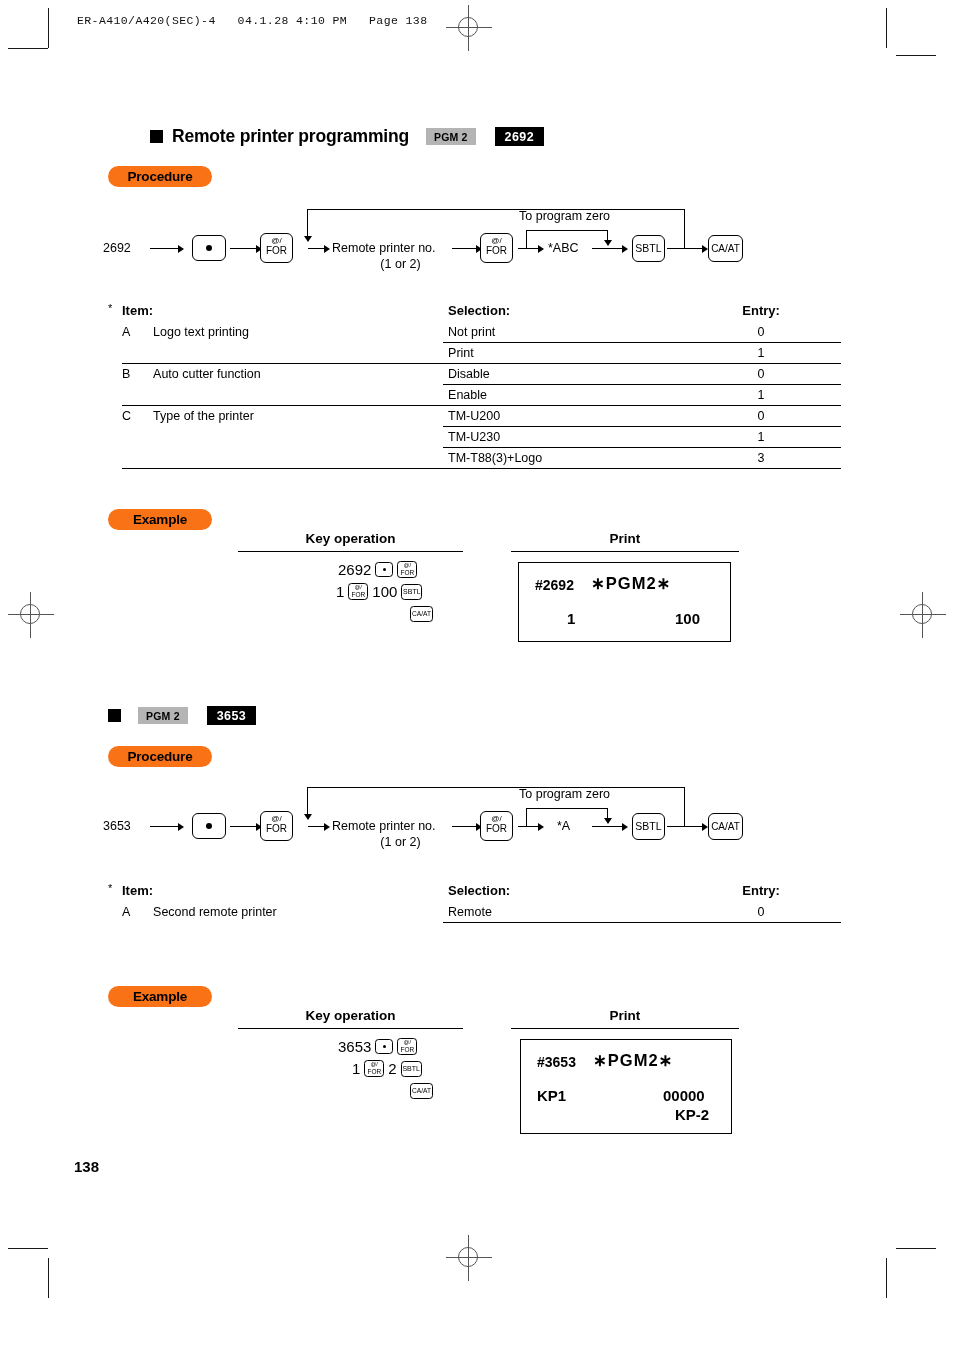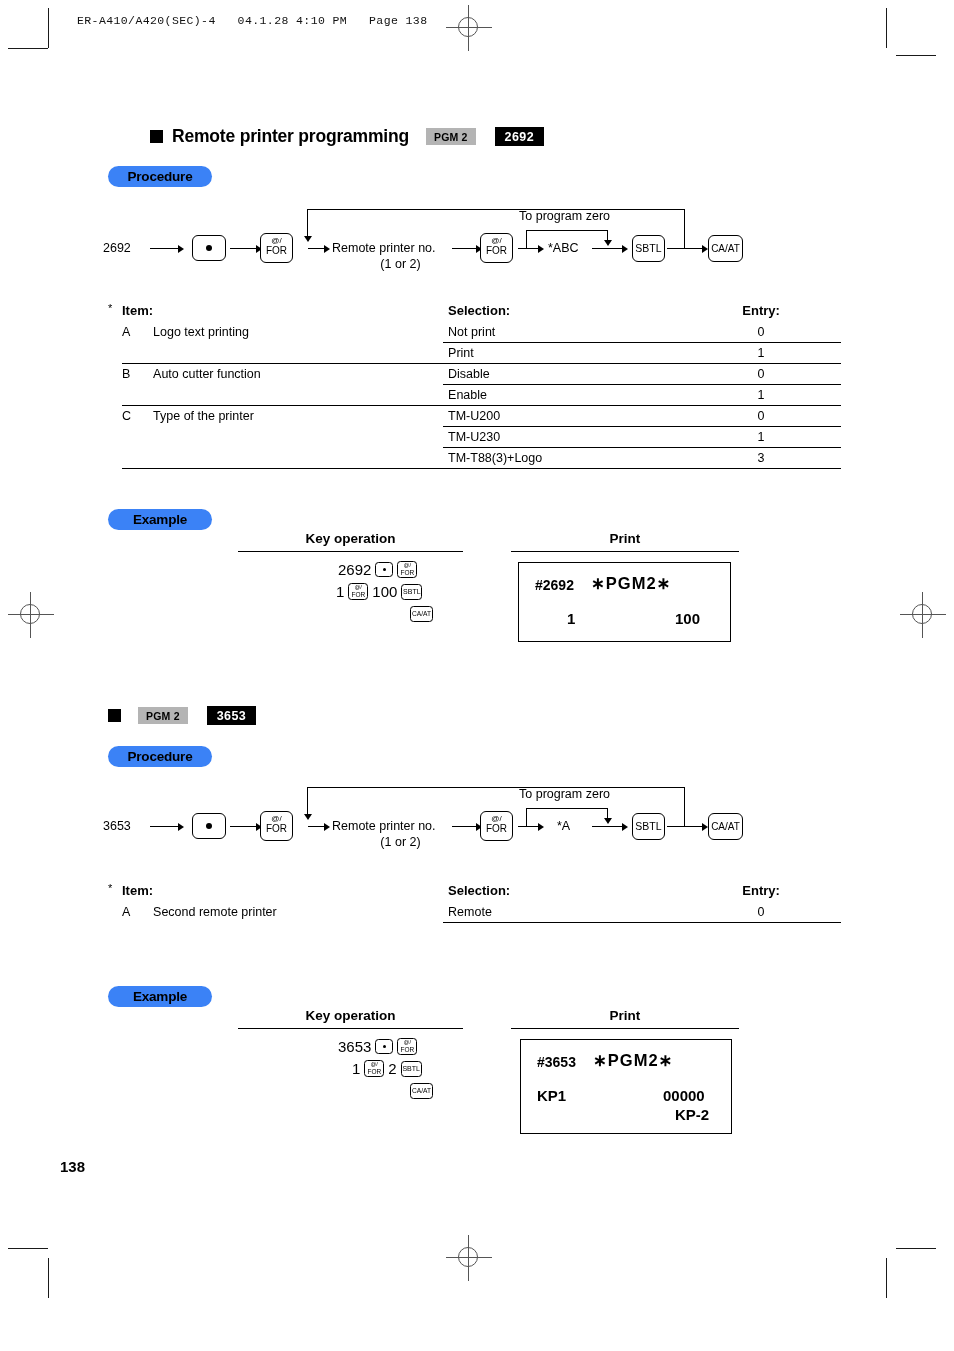--- a/index.html
+++ b/index.html
@@ -40,21 +40,21 @@
     background:#b4b4b4; color:#000; font-size:10.5px; font-weight:bold;
     padding:2.5px 8px 2.5px 8px; letter-spacing:.2px; margin-left:8px;
   }
   .badge-num {
     background:#000; color:#fff; font-size:12.5px; font-weight:bold;
     padding:2.5px 10px; letter-spacing:.4px; margin-left:10px;
   }
 
   
   .pill {
-    position:absolute; background:#3b82f6; color:#000;
+    position:absolute; background:#f97316; color:#000;
     border-radius:13px; font-size:13.5px; font-weight:bold;
     width:104px; height:21px; line-height:21px; text-align:center;
     letter-spacing:-0.2px;
   }
 
   
   .flow { position:absolute; }
   .flow-label { position:absolute; font-size:12.5px; white-space:nowrap; }
   .flow-label.c { text-align:center; }
   .key {
@@ -127,21 +127,21 @@
     position:absolute; border:1.6px solid #000; background:#fff;
     font-family: "Liberation Sans", sans-serif;
   }
   .rc-line { position:absolute; white-space:pre; }
   .rc-id { font-size:14px; font-weight:bold; letter-spacing:0px; }
   .rc-pgm { font-size:16.5px; font-weight:bold; letter-spacing:1px; }
   .rc-val { font-size:15px; font-weight:bold; }
 
   
   .pageno {
-    position:absolute; left:60px; top:1158px;
+    position:absolute; left:74px; top:1158px;
     font-size:15px; font-weight:bold;
   }
 </style>
 </head>
 <body>
 
 <div class="page">
 
   <div class="cropmark" style="left:48px;top:8px;width:1.4px;height:40px;"></div>
   <div class="cropmark" style="left:8px;top:48px;width:40px;height:1.4px;"></div>

